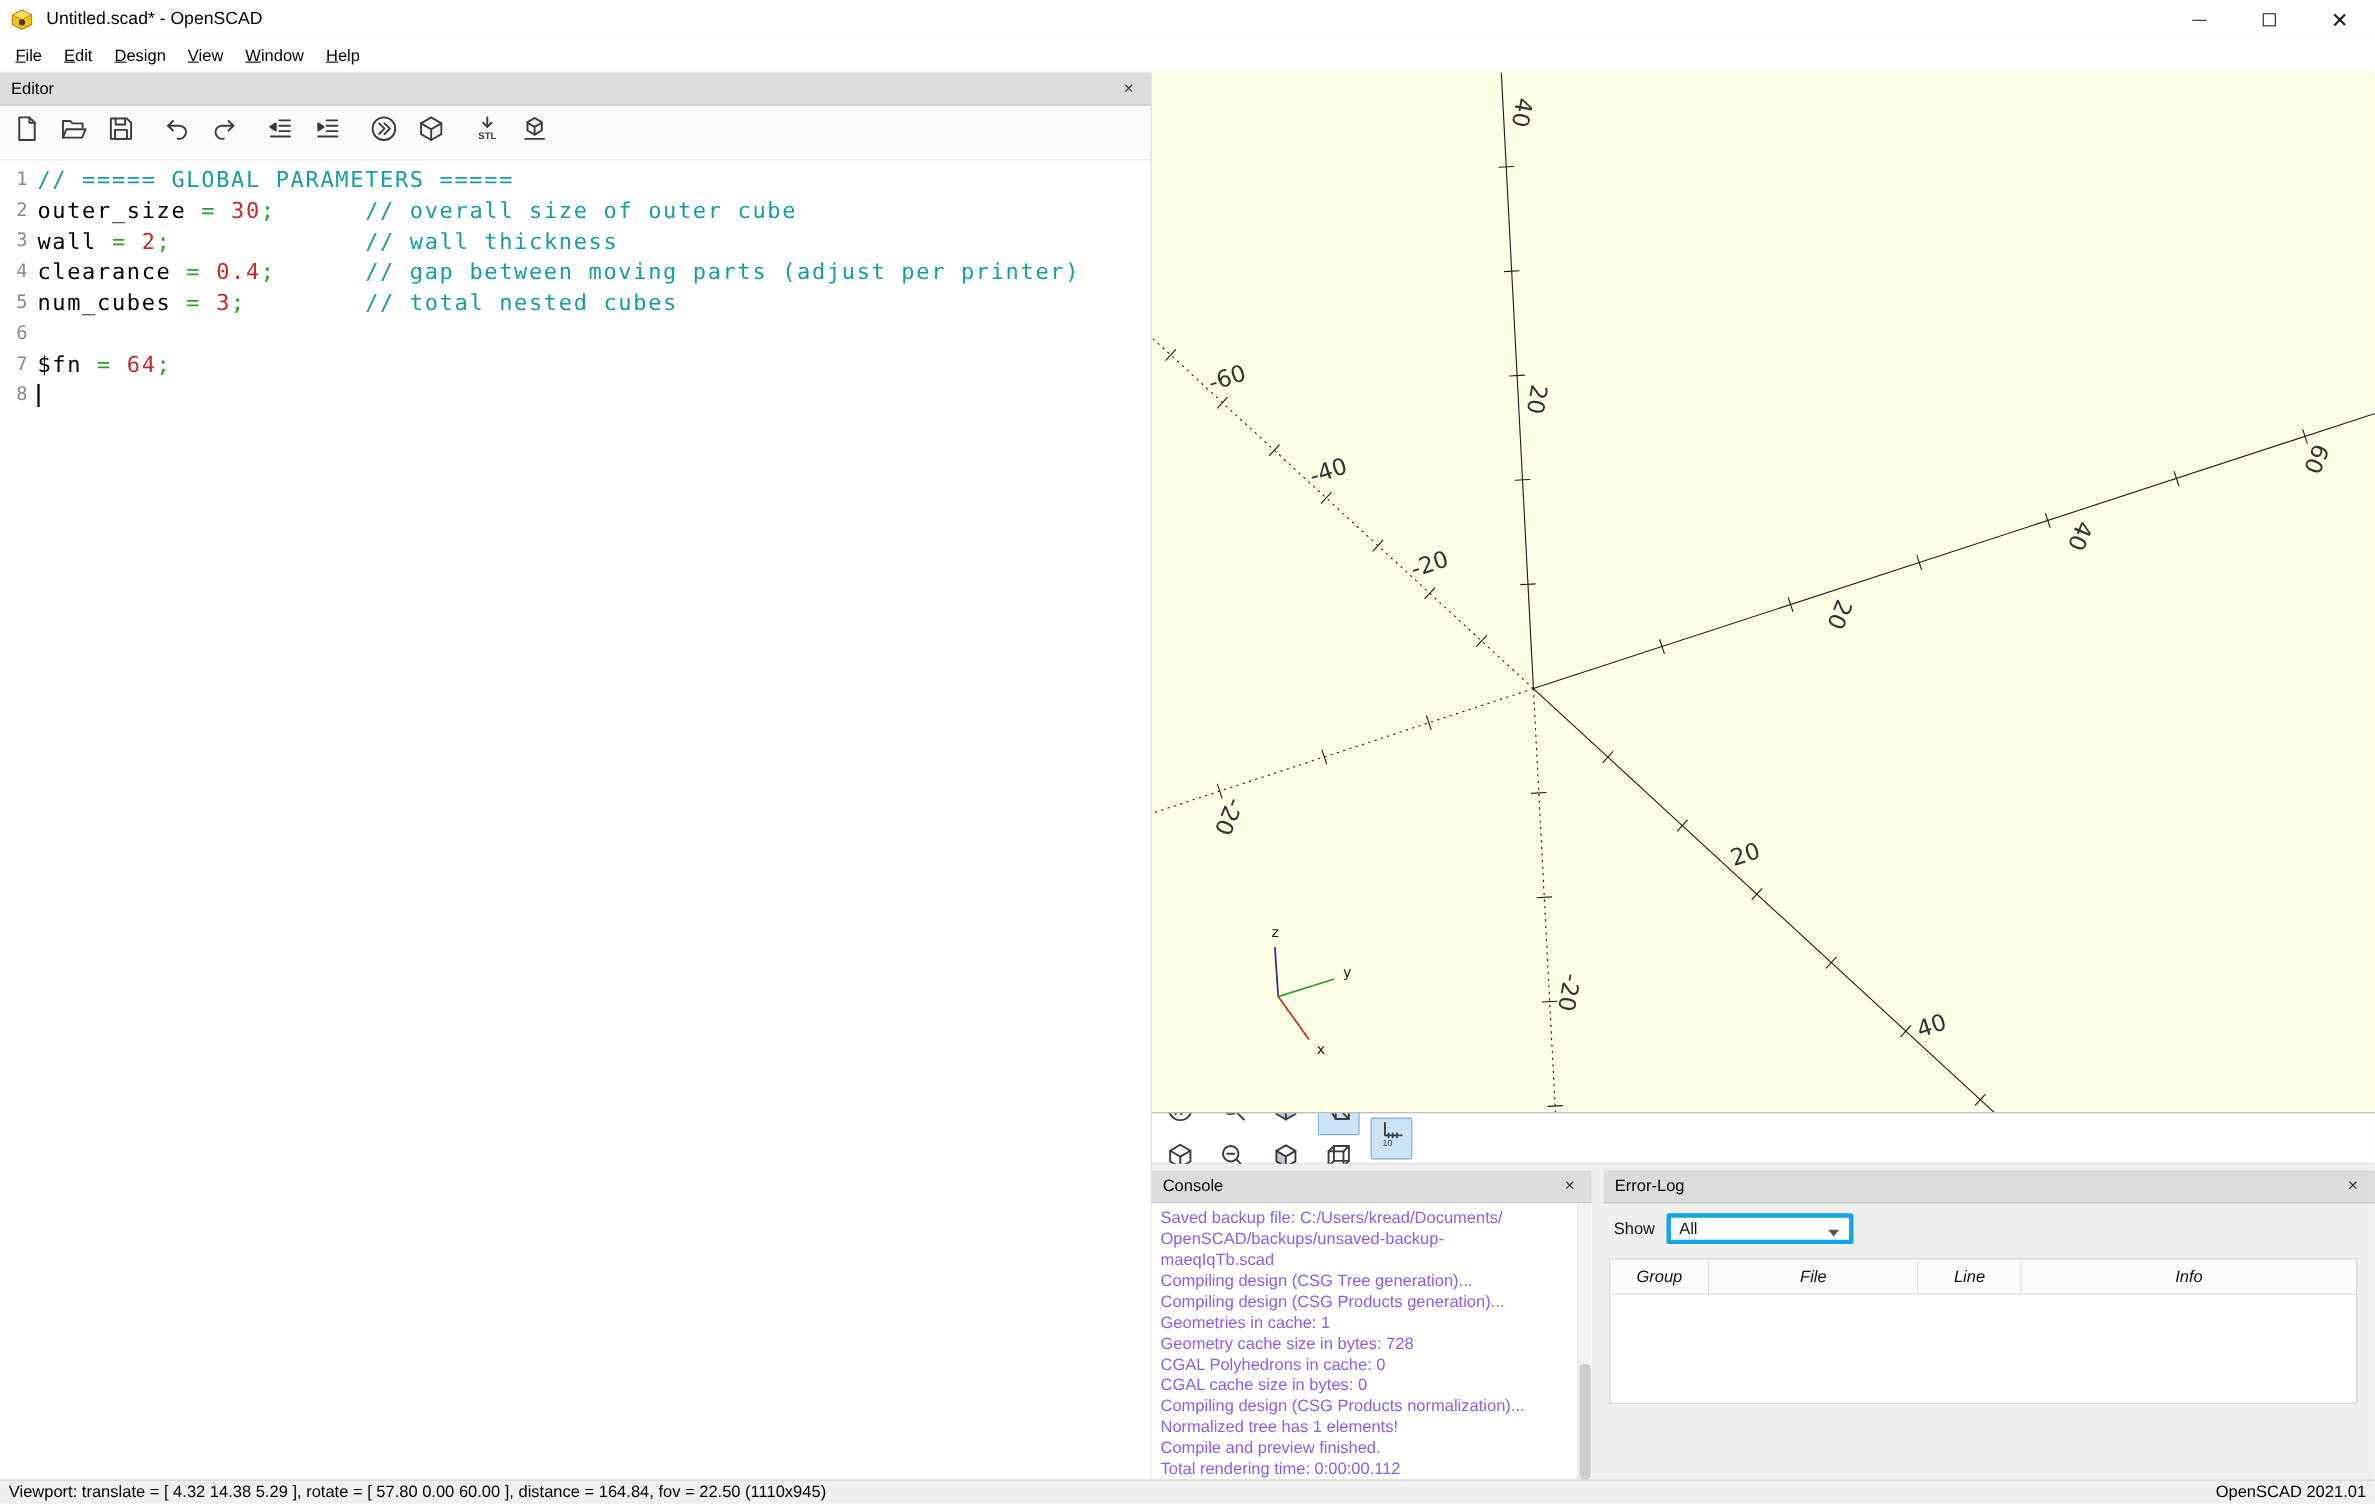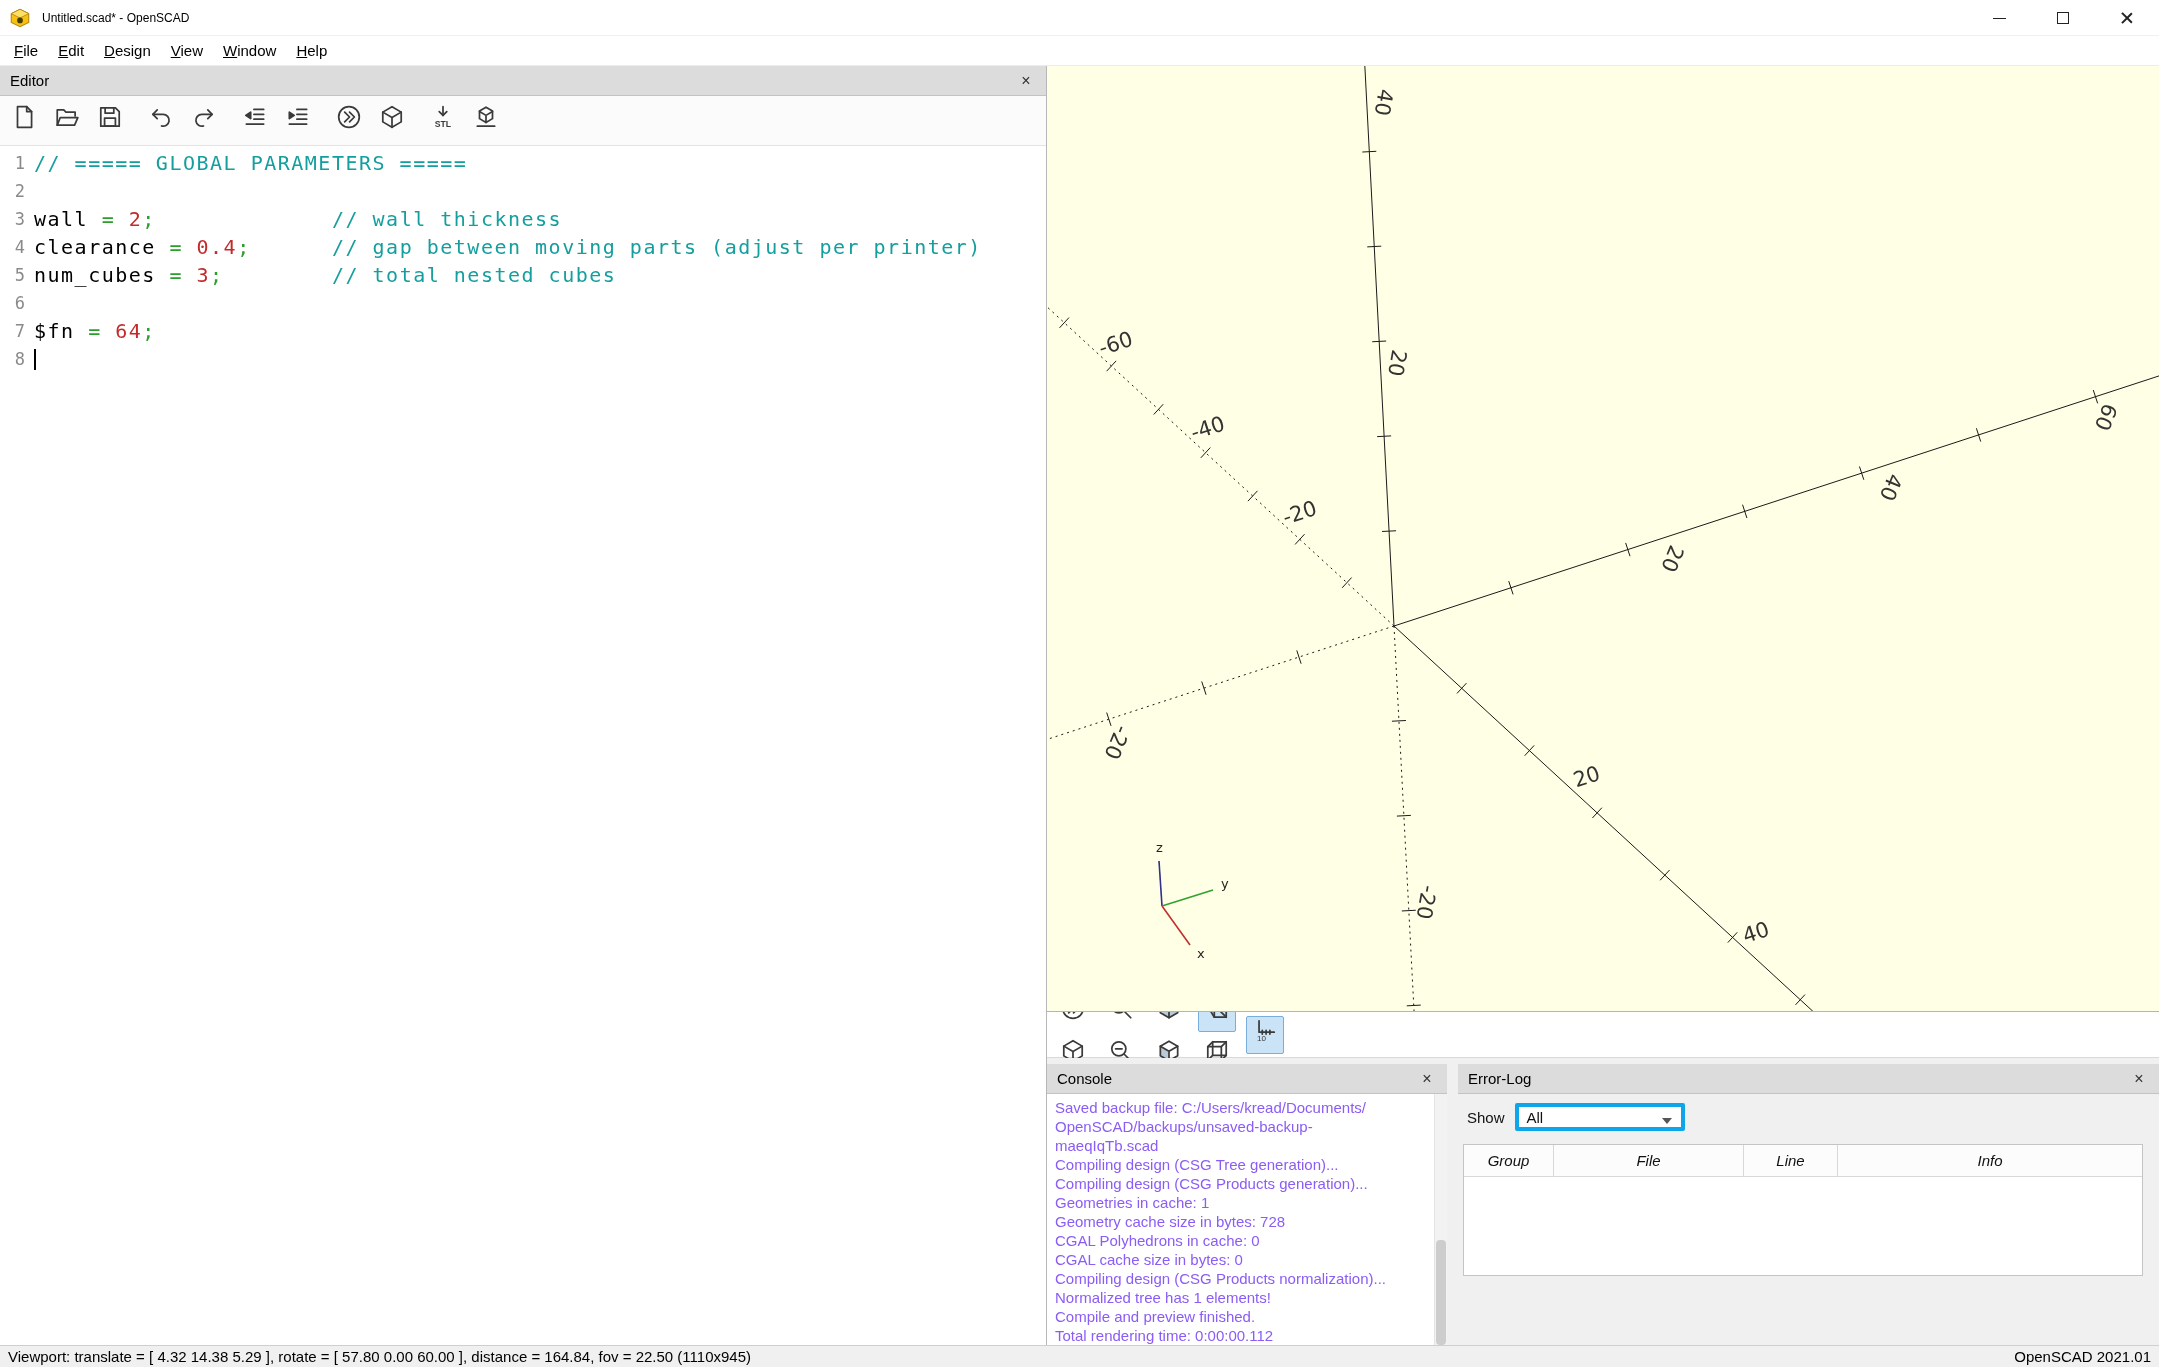--- a/index.html
+++ b/index.html
@@ -3,21 +3,21 @@
 <meta charset="utf-8">
 <style>
   *{margin:0;padding:0;box-sizing:border-box;}
   html,body{width:2159px;height:1367px;overflow:hidden;}
   body{font-family:"Liberation Sans",sans-serif;background:#f0f0f0;color:#111;}
   .app{position:relative;width:2159px;height:1367px;background:#ffffff;font-size:15px;}
 
   
   .titlebar{position:absolute;left:0;top:0;right:0;height:36px;background:#ffffff;display:flex;align-items:center;border-bottom:1px solid #f0f0f0;}
   .app-logo{width:24px;height:24px;margin-left:8px;flex:0 0 auto;}
-  .title-text{margin-left:10px;font-size:12px;color:#000;}
+  .title-text{margin-left:10px;font-size:16px;color:#000;}
   .win-controls{position:absolute;right:0;top:0;height:36px;display:flex;}
   .win-btn{width:64px;height:36px;display:flex;align-items:center;justify-content:center;background:transparent;border:none;}
   .glyph-min{width:13px;height:0;border-top:1.4px solid #222;}
   .glyph-max{width:12px;height:12px;border:1.4px solid #222;}
   .glyph-close{width:14px;height:14px;position:relative;}
   .glyph-close::before,.glyph-close::after{content:"";position:absolute;left:6.3px;top:0;width:1.5px;height:14px;background:#222;}
   .glyph-close::before{transform:rotate(45deg);}
   .glyph-close::after{transform:rotate(-45deg);}
 
   
@@ -201,21 +201,21 @@
             <span class="icon"><svg viewBox="0 0 24 24">
                 <path d="M12 3l6 3.5v7L12 17l-6-3.5v-7z"></path>
                 <path d="M12 10.5l6-3.5M12 10.5L6 7M12 10.5V17"></path>
                 <path d="M4 20.5h16"></path>
               </svg></span>
           </button>
         </div>
       </div>
     <div class="code-area">
         <div class="code-line"><div class="gutter-num">1</div><div class="code-text"><span class="tok-cm">// ===== GLOBAL PARAMETERS =====</span></div></div>
-        <div class="code-line"><div class="gutter-num">2</div></div>
+        <div class="code-line"><div class="gutter-num">2</div><div class="code-text"><span class="tok-id">outer_size</span><span class="tok-pl"> </span><span class="tok-op">=</span><span class="tok-pl"> </span><span class="tok-nu">30</span><span class="tok-op">;</span><span class="tok-pl">      </span><span class="tok-cm">// overall size of outer cube</span></div></div>
         <div class="code-line"><div class="gutter-num">3</div><div class="code-text"><span class="tok-id">wall</span><span class="tok-pl"> </span><span class="tok-op">=</span><span class="tok-pl"> </span><span class="tok-nu">2</span><span class="tok-op">;</span><span class="tok-pl">             </span><span class="tok-cm">// wall thickness</span></div></div>
         <div class="code-line"><div class="gutter-num">4</div><div class="code-text"><span class="tok-id">clearance</span><span class="tok-pl"> </span><span class="tok-op">=</span><span class="tok-pl"> </span><span class="tok-nu">0.4</span><span class="tok-op">;</span><span class="tok-pl">      </span><span class="tok-cm">// gap between moving parts (adjust per printer)</span></div></div>
         <div class="code-line"><div class="gutter-num">5</div><div class="code-text"><span class="tok-id">num_cubes</span><span class="tok-pl"> </span><span class="tok-op">=</span><span class="tok-pl"> </span><span class="tok-nu">3</span><span class="tok-op">;</span><span class="tok-pl">        </span><span class="tok-cm">// total nested cubes</span></div></div>
         <div class="code-line"><div class="gutter-num">6</div><div class="code-text"></div></div>
         <div class="code-line"><div class="gutter-num">7</div><div class="code-text"><span class="tok-id">$fn</span><span class="tok-pl"> </span><span class="tok-op">=</span><span class="tok-pl"> </span><span class="tok-nu">64</span><span class="tok-op">;</span></div></div>
         <div class="code-line"><div class="gutter-num">8</div><div class="code-text"><span class="caret"></span></div></div>
       </div>
     <div class="editor-blue-line"></div>
   </div>
 

